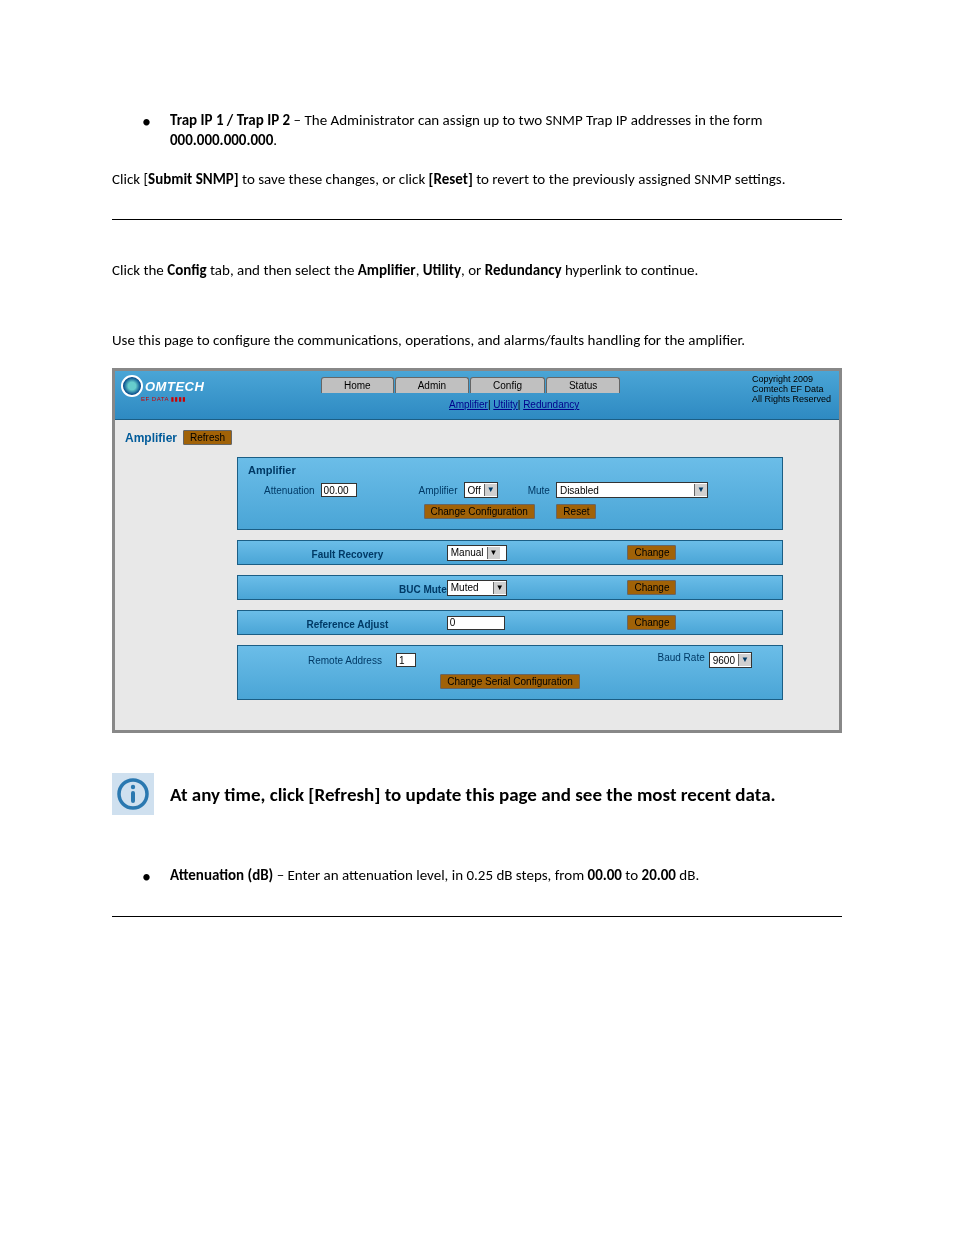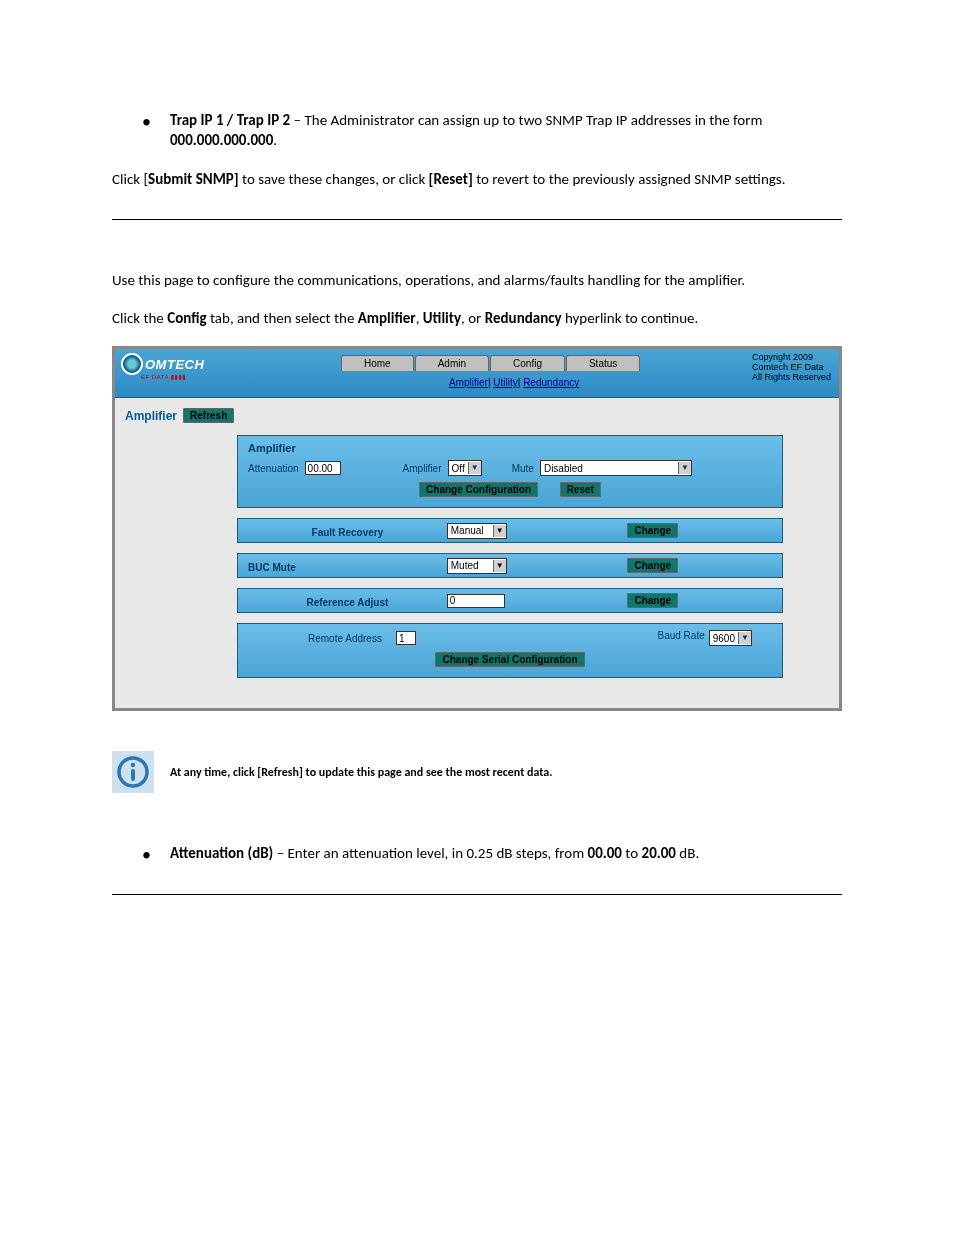--- a/index.html
+++ b/index.html
@@ -87,21 +87,21 @@
     position: absolute;
     right: 8px;
     top: 4px;
     color: #000;
     font-size: 9px;
     line-height: 1.1;
     text-align: left;
   }
   .tabs {
     position: absolute;
-    left: 226px;
+    left: 206px;
     top: 6px;
     display: flex;
     gap: 1px;
   }
   .tab {
     background: #c0c0c0;
     border: 1px solid #666;
     border-bottom: none;
     padding: 2px 22px;
     font-size: 10px;
@@ -132,27 +132,26 @@
     align-items: center;
     gap: 6px;
     margin-bottom: 12px;
   }
   .title-row .amp-title {
     color: #005b9a;
     font-weight: bold;
     font-size: 12px;
   }
   .btn {
-    background: #0f766e;
+    background: #a16207;
     border: 1px solid #666;
     padding: 1px 6px;
     font-size: 10px;
     cursor: pointer;
     border-radius: 1px;
-    font-weight: bold;
   }
   .panel {
     background: linear-gradient(#6bbde8, #4aa5d6);
     border: 1px solid #1b5e85;
     margin: 0 0 10px 112px;
     padding: 6px 10px 10px 10px;
     width: 524px;
   }
   .panel-title {
     color: #003a66;
@@ -222,21 +221,21 @@
     display: flex;
     align-items: center;
     justify-content: center;
     flex-shrink: 0;
   }
   .note-icon svg {
     display: block;
   }
   .note-text {
     font-weight: bold;
-    font-size: 12px;
+    font-size: 19px;
   }
   .footer-rule {
     border: none;
     border-top: 1.5px solid #000;
     margin: 30px 0 0 0;
   }
 </style>
 </head>
 <body>
 
@@ -247,25 +246,25 @@
       <b>Trap IP 1 / Trap IP 2</b><span> – The Administrator can assign up to two SNMP Trap IP addresses in the form </span><b>000.000.000.000</b><span>.</span>
     </li>
   </ul>
 
   <p class="bodytext">
     <span>Click [</span><b>Submit SNMP]</b><span> to save these changes, or click </span><b>[Reset]</b><span> to revert to the previously assigned SNMP settings.</span>
   </p>
 
   <hr class="hr">
 
-  <p class="bodytext" style="margin-top:50px">Use this page to configure the communications, operations, and alarms/faults handling for the amplifier.</p>
-
   <p class="bodytext">
     <span>Click the </span><b>Config</b><span> tab, and then select the </span><b>Amplifier</b><span>, </span><b>Utility</b><span>, or </span><b>Redundancy</b><span> hyperlink to continue.</span>
   </p>
+
+  <p class="bodytext" style="margin-top:50px">Use this page to configure the communications, operations, and alarms/faults handling for the amplifier.</p>
 
   <div class="figure">
     <div class="fig-header">
       <div class="logo">
         <div>
           <div style="display:flex;align-items:center;gap:2px">
             <div class="logo-globe"></div>
             <div class="logo-text">OMTECH</div>
           </div>
           <div class="logo-sub">EF DATA ▮▮▮▮</div>
@@ -287,21 +286,21 @@
 
     <div class="fig-body">
       <div class="title-row">
         <span class="amp-title">Amplifier</span>
         <button class="btn">Refresh</button>
       </div>
 
       <div class="panel">
         <div class="panel-title">Amplifier</div>
         <div class="panel-row" style="justify-content:flex-start;gap:6px;">
-          <span class="lbl" style="">Attenuation</span>
+          <span class="lbl" style="margin-left:16px">Attenuation</span>
           <input class="input" style="width: 36px;" value="00.00">
           <span style="flex:0 0 50px"></span>
           <span class="lbl">Amplifier</span>
           <div class="select-wrap">
             <span>Off</span>
             <div class="select-arrow">▼</div>
           </div>
           <span style="flex:0 0 18px"></span>
           <span class="lbl">Mute</span>
           <div class="select-wrap" style="width:150px;justify-content:space-between">
@@ -313,34 +312,34 @@
           <button class="btn">Change Configuration</button>
           <span style="display:inline-block;width:16px"></span>
           <button class="btn">Reset</button>
         </div>
       </div>
 
       <div class="panel" style="padding:2px 10px">
         <div style="display:flex;align-items:center">
           <div class="panel-center-title" style="flex:1.1;text-align:center">Fault Recovery</div>
           <div style="flex:1;display:flex;justify-content:flex-start">
-            <div class="select-wrap" style="width:58px;justify-content:space-between">
+            <div class="select-wrap" style="width:58px;justify-content:flex-start">
               <span>Manual</span>
               <div class="select-arrow">▼</div>
             </div>
           </div>
           <div style="flex:0.8;text-align:left">
             <button class="btn">Change</button>
           </div>
         </div>
       </div>
 
       <div class="panel" style="padding:2px 10px">
         <div style="display:flex;align-items:center">
-          <div class="panel-center-title" style="flex:1.1;text-align:left">BUC Mute</div>
+          <div class="panel-center-title" style="flex:1.1;text-align:right">BUC Mute</div>
           <div style="flex:1;display:flex;justify-content:flex-start">
             <div class="select-wrap" style="width:58px;justify-content:space-between">
               <span>Muted</span>
               <div class="select-arrow">▼</div>
             </div>
           </div>
           <div style="flex:0.8;text-align:left">
             <button class="btn">Change</button>
           </div>
         </div>

